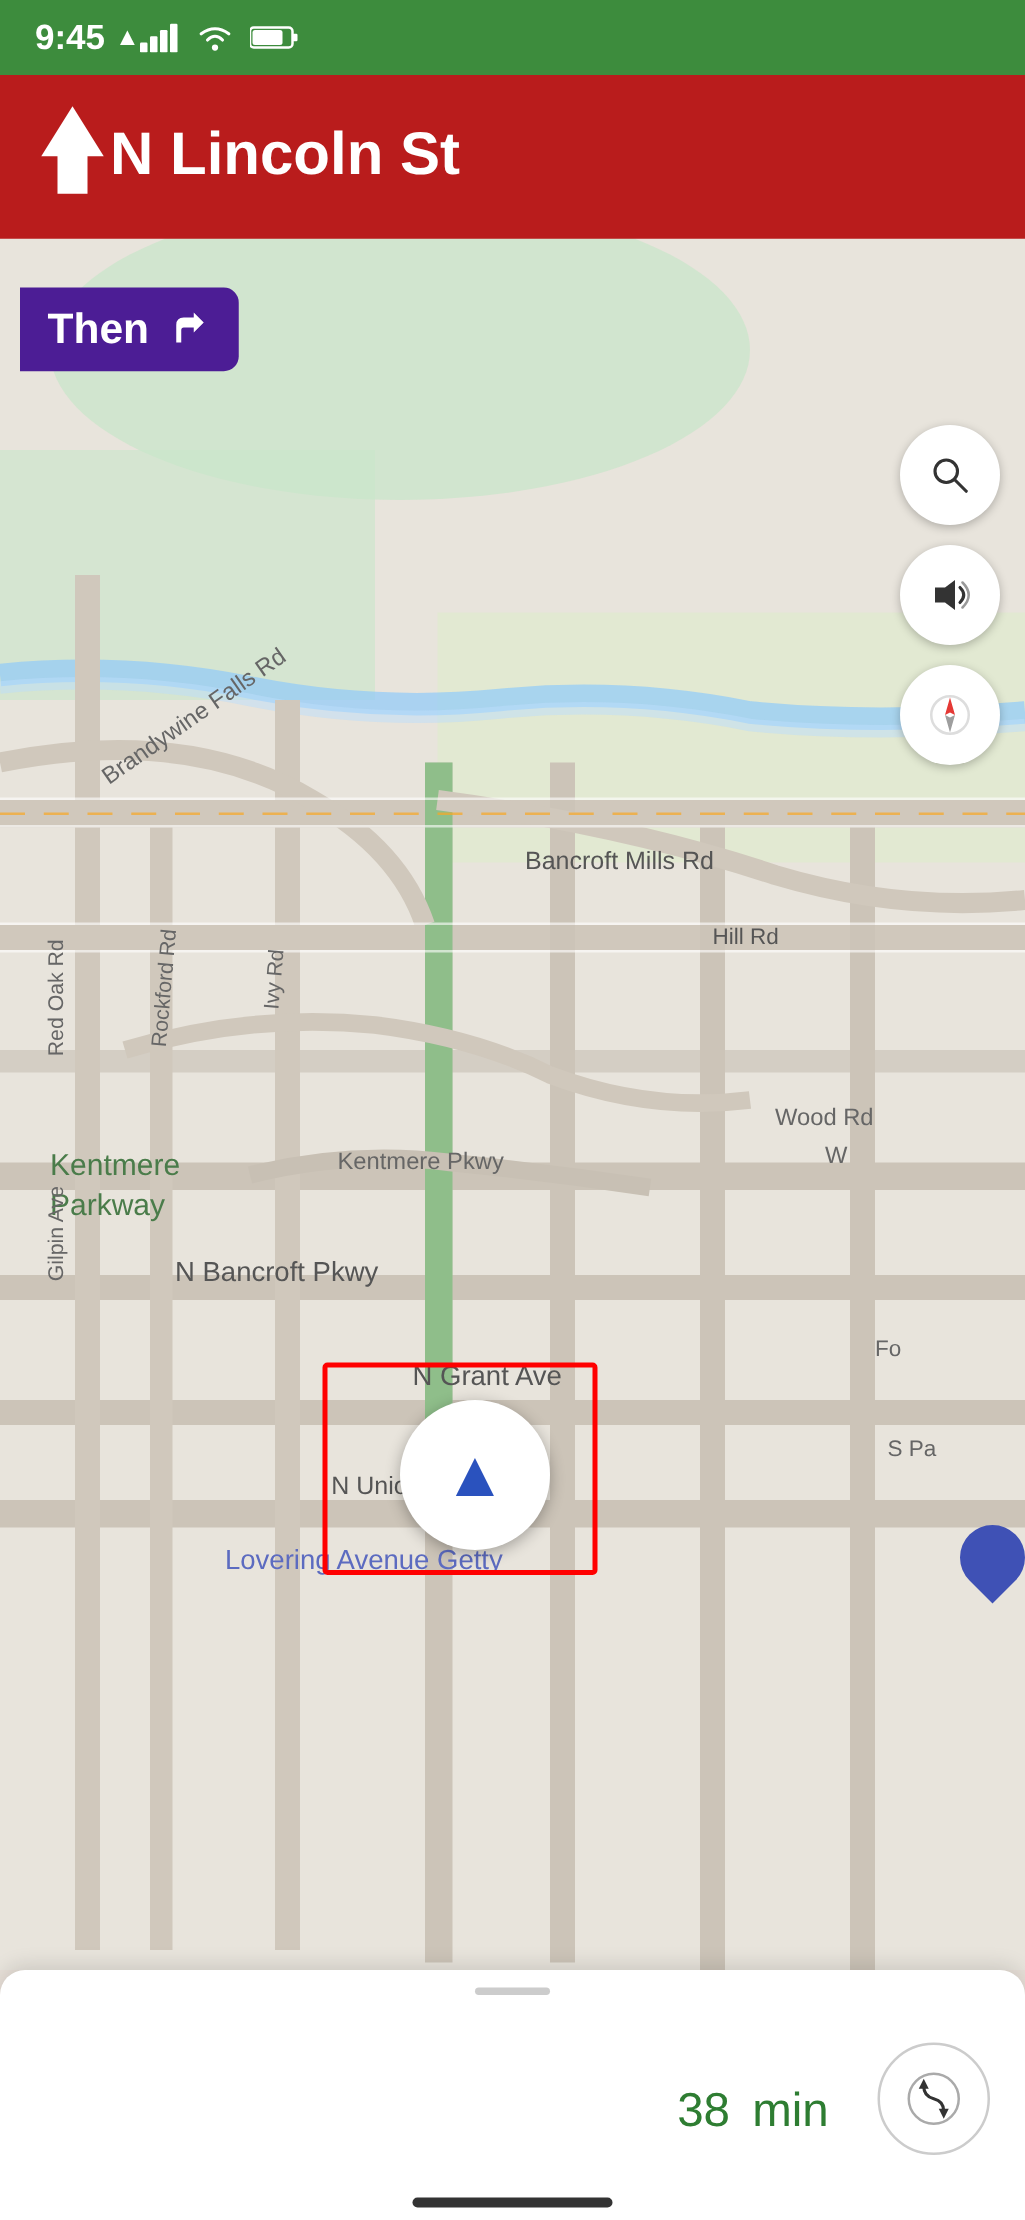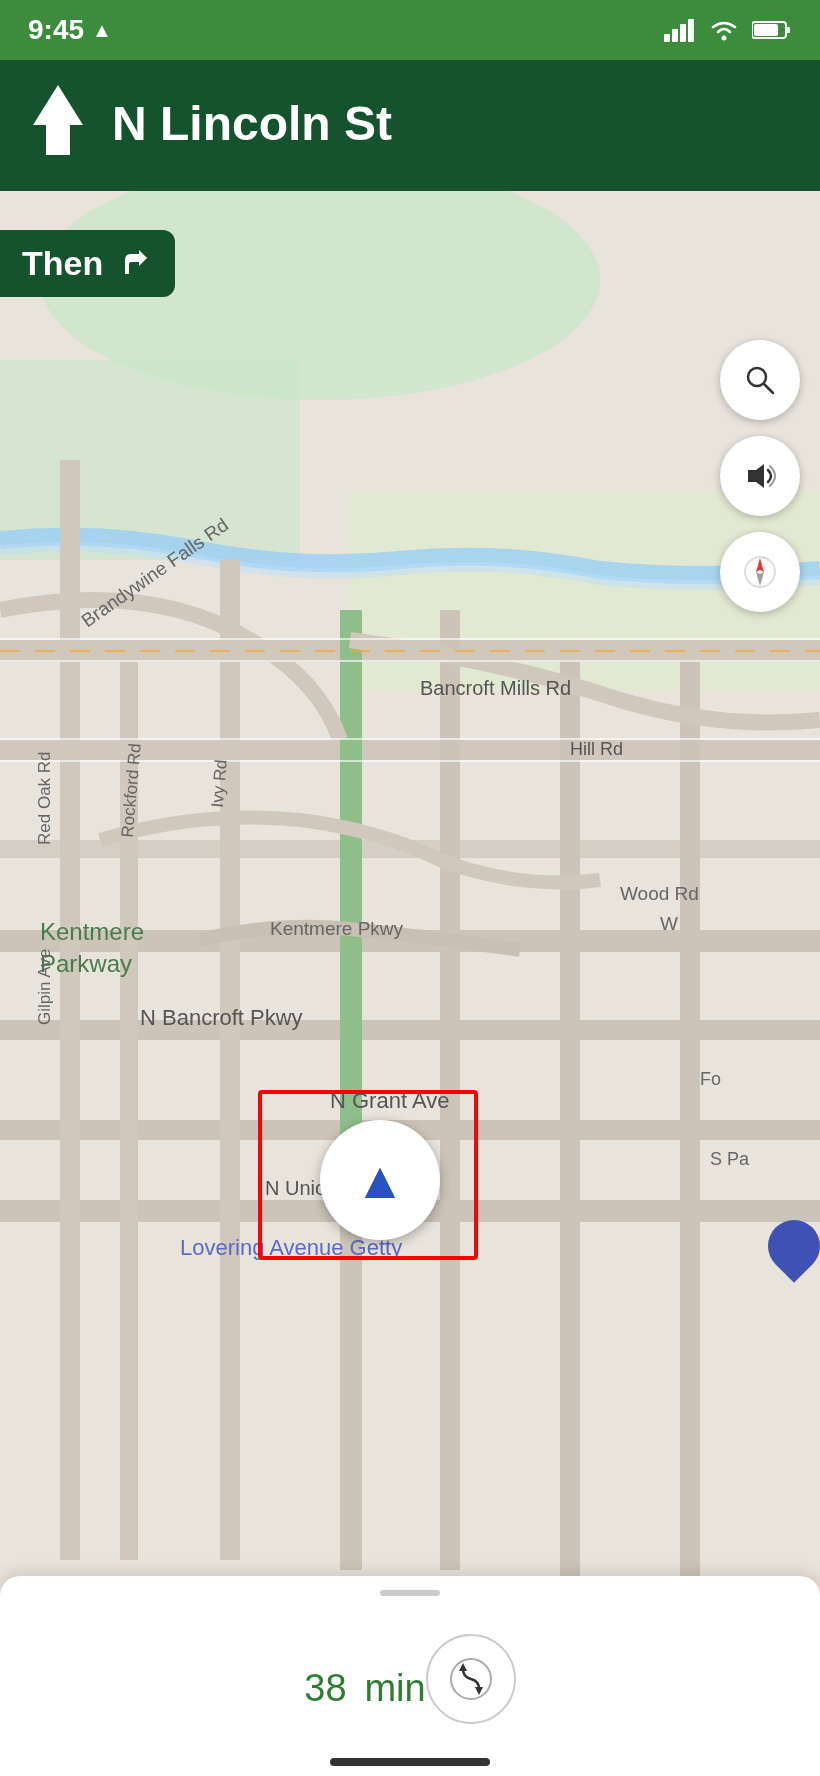--- a/index.html
+++ b/index.html
@@ -14,21 +14,21 @@
     }
 
     
     #status-bar {
       position: absolute;
       top: 0; left: 0; right: 0;
       height: 60px;
       background: #3d8c3d;
       display: flex;
       align-items: center;
-      justify-content: space-between;
+      justify-content: flex-start;
       padding: 0 28px;
       z-index: 100;
     }
     #status-time {
       color: white;
       font-size: 28px;
       font-weight: 600;
       display: flex;
       align-items: center;
       gap: 8px;
@@ -36,26 +36,25 @@
     #status-icons {
       display: flex;
       align-items: center;
       gap: 12px;
     }
 
     
     #nav-header {
       position: absolute;
       top: 60px; left: 0; right: 0;
-      background: #14532d;
+      background: #b91c1c;
       padding: 20px 28px 22px;
       z-index: 100;
       display: flex;
       align-items: center;
-      gap: 24px;
     }
     #nav-arrow-up {
       color: white;
       font-size: 56px;
       line-height: 1;
     }
     #nav-text {
       display: flex;
       flex-direction: column;
     }
@@ -71,22 +70,22 @@
       font-weight: 400;
     }
     #nav-toward span {
       font-weight: 700;
     }
 
     
     #then-banner {
       position: absolute;
       top: 230px;
-      left: 0;
-      background: #14532d;
+      left: 16px;
+      background: #4c1d95;
       color: white;
       padding: 14px 22px;
       font-size: 34px;
       font-weight: 600;
       display: flex;
       align-items: center;
       gap: 14px;
       z-index: 100;
       border-radius: 0 12px 12px 0;
     }
@@ -205,22 +204,23 @@
     #bottom-handle {
       width: 60px;
       height: 6px;
       background: #ccc;
       border-radius: 3px;
       margin: 0 auto 16px;
     }
     #bottom-row {
       display: flex;
       align-items: center;
-      justify-content: center;
+      justify-content: flex-end;
       flex: 1;
+      gap: 39px;
     }
     #eta-section {
       display: flex;
       flex-direction: column;
     }
     #eta-mins {
       font-size: 64px;
       font-weight: 700;
       color: #2e7d32;
       line-height: 1;

